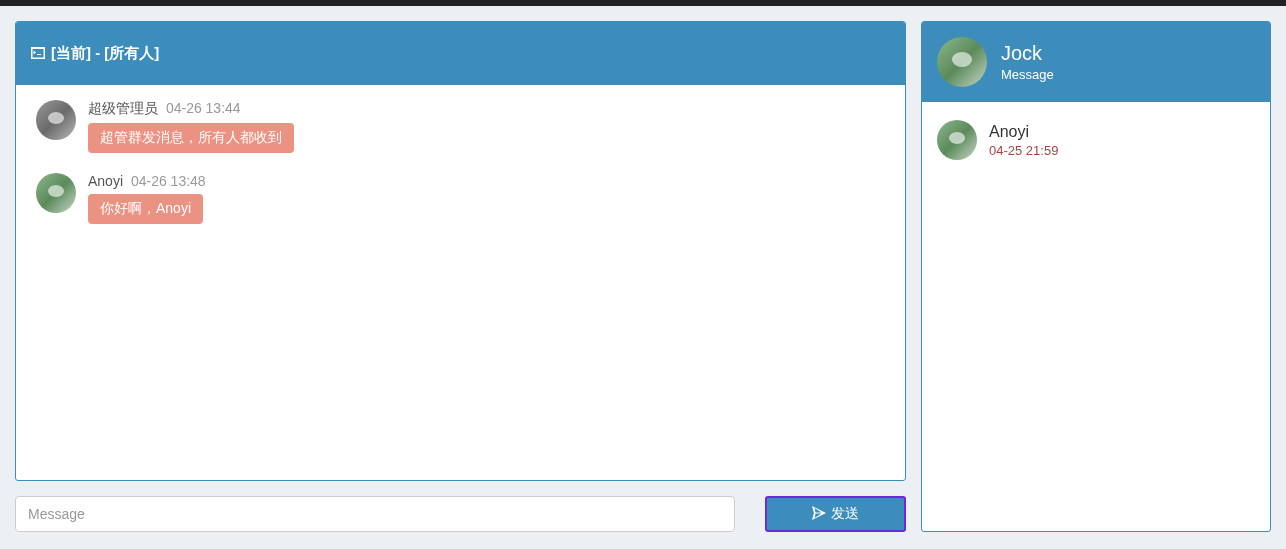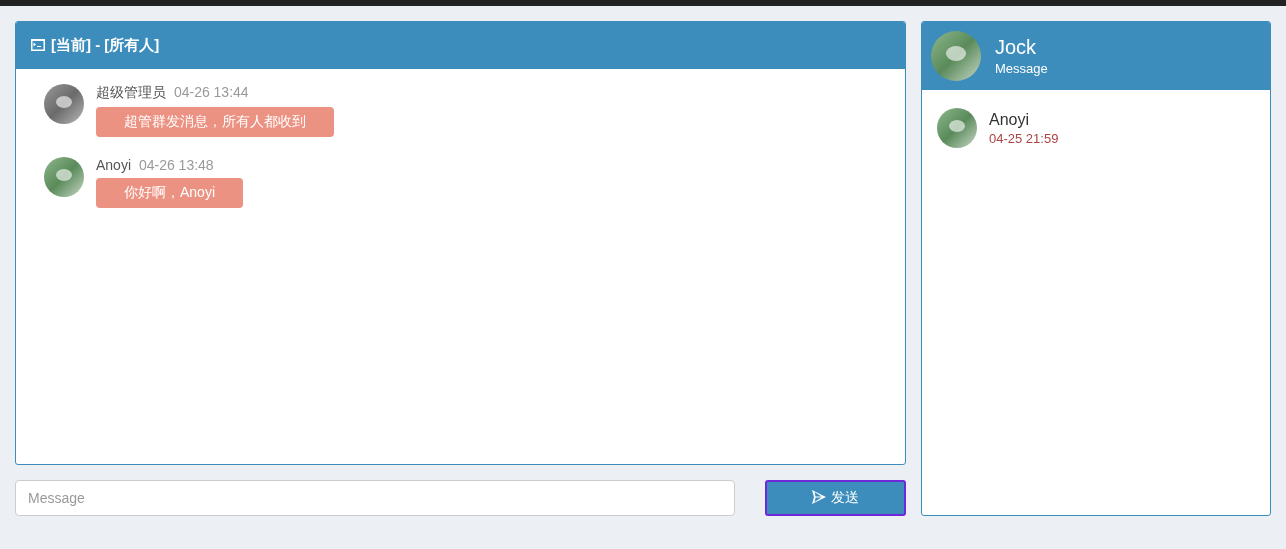--- a/index.html
+++ b/index.html
@@ -30,35 +30,34 @@
     .chat-box {
       background: #fff;
       border: 1px solid #3c8dbc;
       border-radius: 3px;
       overflow: hidden;
       margin-bottom: 15px;
     }
     .chat-header {
       background: #3c8dbc;
       color: #fff;
-      padding: 14px 15px;
+      padding: 22px 15px;
       display: flex;
       align-items: center;
       gap: 6px;
       font-weight: bold;
       font-size: 15px;
     }
     .chat-header svg {
       fill: #fff;
     }
     .chat-body {
       padding: 15px 20px;
       height: 395px;
       overflow-y: auto;
-      margin-left: 8px;
     }
     .message {
       display: flex;
       gap: 12px;
       margin-bottom: 20px;
     }
     .avatar {
       width: 40px;
       height: 40px;
       border-radius: 50%;
@@ -92,21 +91,21 @@
     }
     .msg-time {
       color: #999;
       font-size: 14px;
       margin-left: 4px;
     }
     .msg-bubble {
       display: inline-block;
       background: #ec9282;
       color: #fff;
-      padding: 6px 28px;
+      padding: 6px 12px;
       border-radius: 4px;
       font-size: 14px;
     }
     .input-row {
       display: flex;
       gap: 30px;
     }
     .message-input {
       flex: 1;
       padding: 7px 12px;
@@ -142,21 +141,21 @@
     .user-box {
       background: #fff;
       border: 1px solid #3c8dbc;
       border-radius: 3px;
       overflow: hidden;
       flex: 1;
     }
     .user-header {
       background: #3c8dbc;
       color: #fff;
-      padding: 9px;
+      padding: 15px;
       display: flex;
       align-items: center;
       gap: 14px;
     }
     .user-header .avatar {
       width: 50px;
       height: 50px;
     }
     .user-name {
       font-size: 20px;

